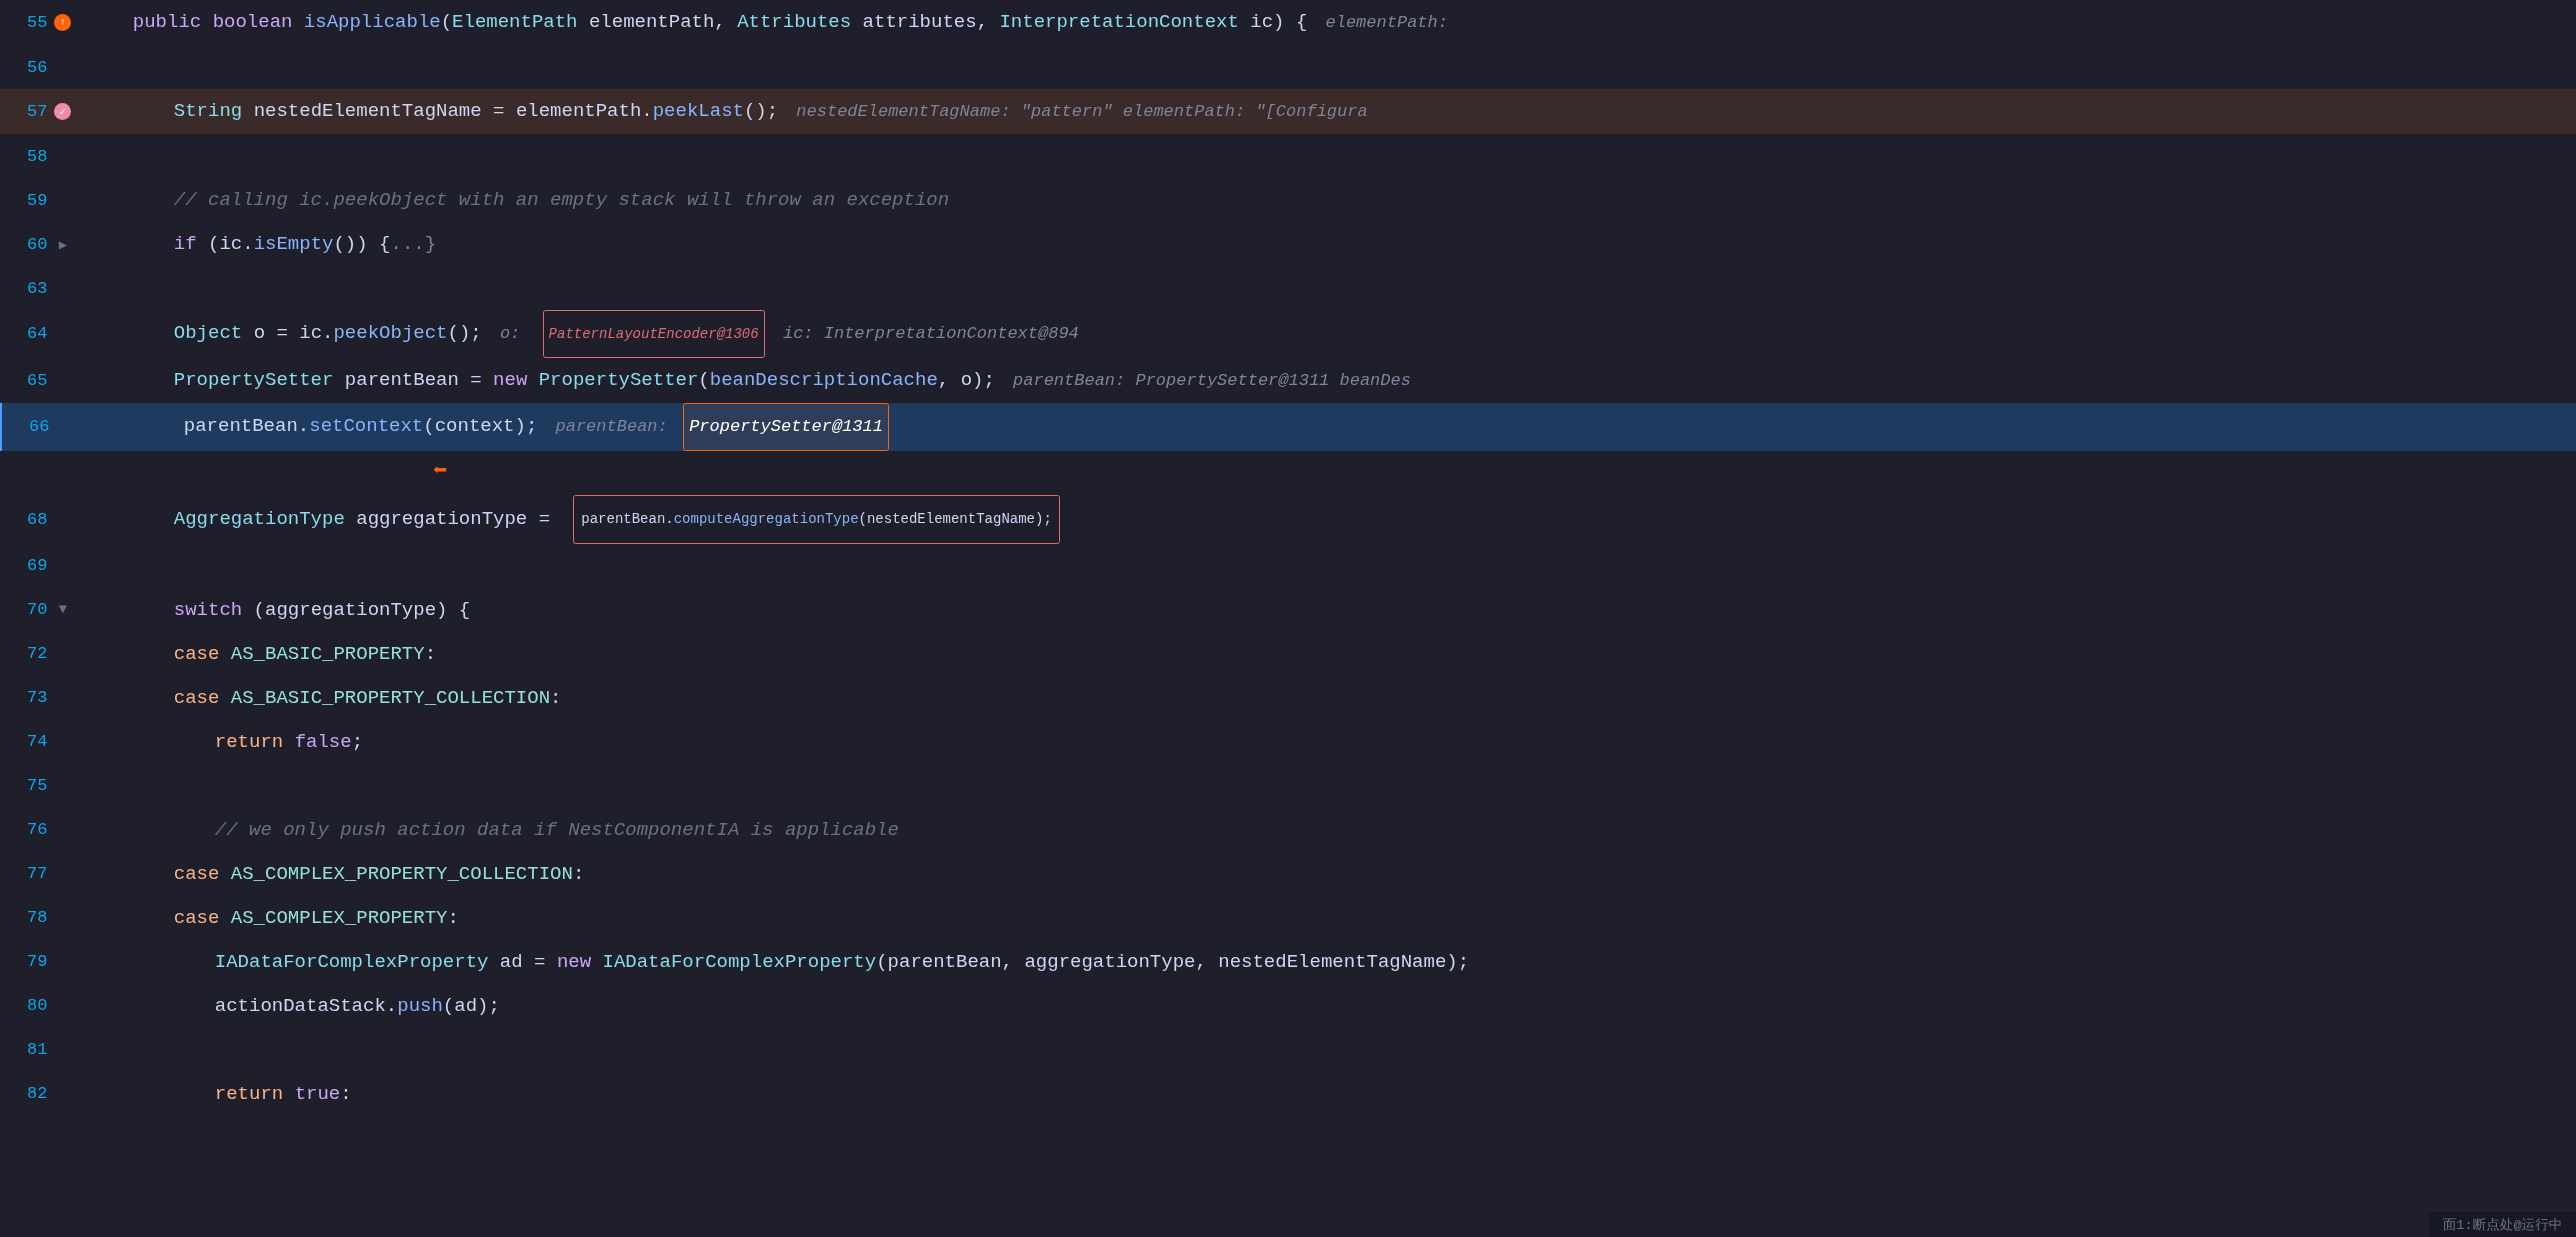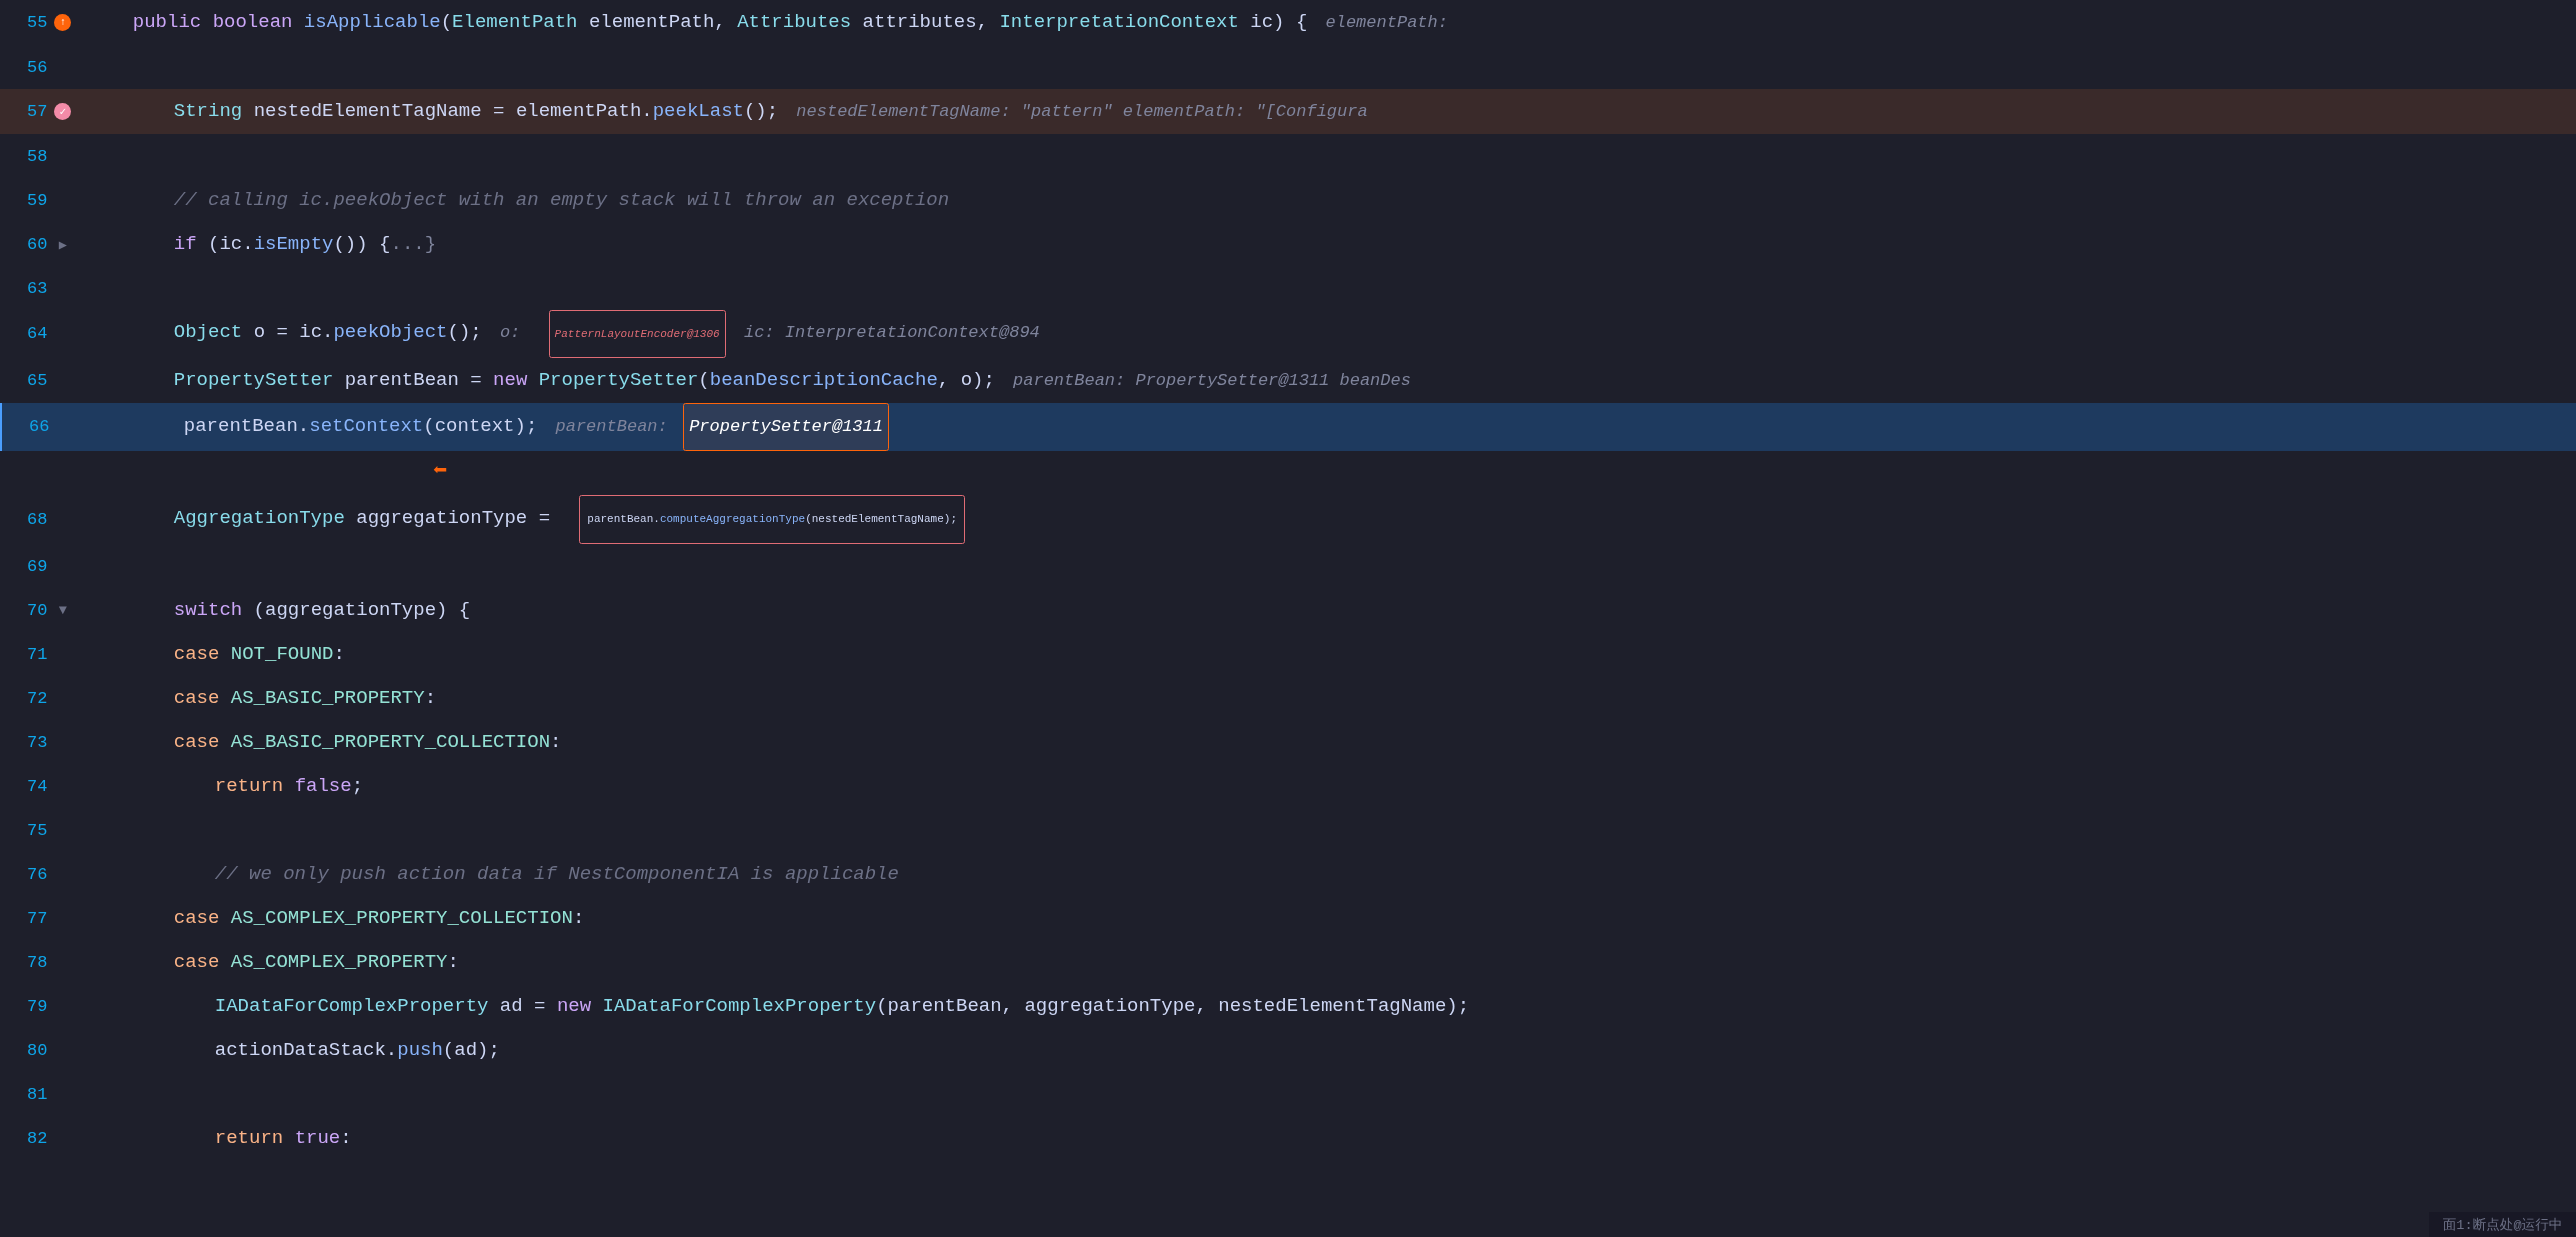--- a/index.html
+++ b/index.html
@@ -87,22 +87,22 @@
     .orange { color: #fe640b; }
 
     
     .debug-value {
       display: inline-block;
       border: 1.3px solid #e06c75;
       border-radius: 2.6px;
       padding: 0.9px 5.1px;
       color: #e06c75;
       font-style: italic;
-      margin-left: 18px;
-      font-size: 11px;
+      margin-left: 12px;
+      font-size: 14px;
       background: transparent;
     }
     .debug-text {
       color: #7f849c;
       font-style: italic;
       font-size: 17px;
       margin-left: 6.8px;
     }
     
     .line-66 {
@@ -308,30 +308,20 @@
       <div class="line-icon">
         <span class="fold-icon">▼</span>
       </div>
     </div>
     <div class="line-content">
       <span class="indent2"></span>
       <span class="kw">switch</span> (<span class="white">aggregationType</span>) {
     </div>
   </div>
 
-  <div class="code-line">
-    <div class="line-gutter">
-      <span class="line-number">71</span>
-      <div class="line-icon"></div>
-    </div>
-    <div class="line-content">
-      <span class="indent2"></span>
-      <span class="kw-orange">case</span> <span class="teal">NOT_FOUND</span>:
-    </div>
-  </div>
 
   <div class="code-line">
     <div class="line-gutter">
       <span class="line-number">72</span>
       <div class="line-icon"></div>
     </div>
     <div class="line-content">
       <span class="indent2"></span>
       <span class="kw-orange">case</span> <span class="teal">AS_BASIC_PROPERTY</span>:
     </div>

